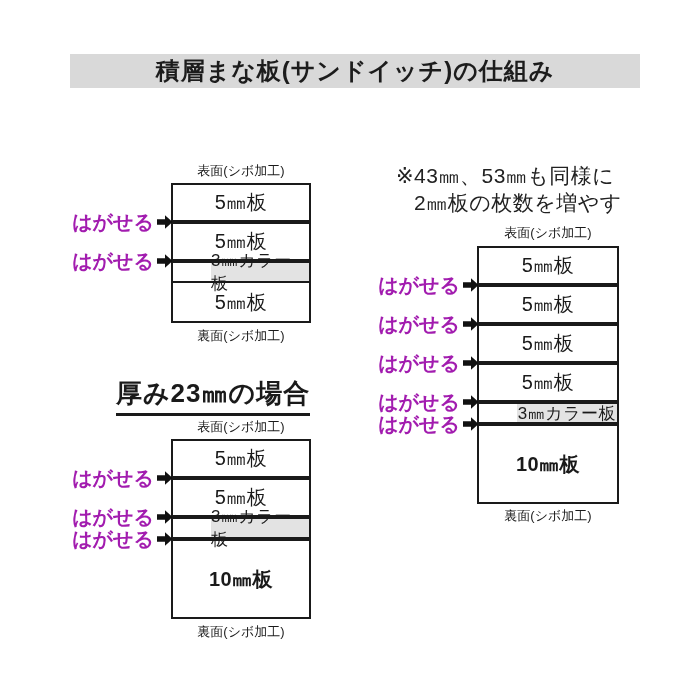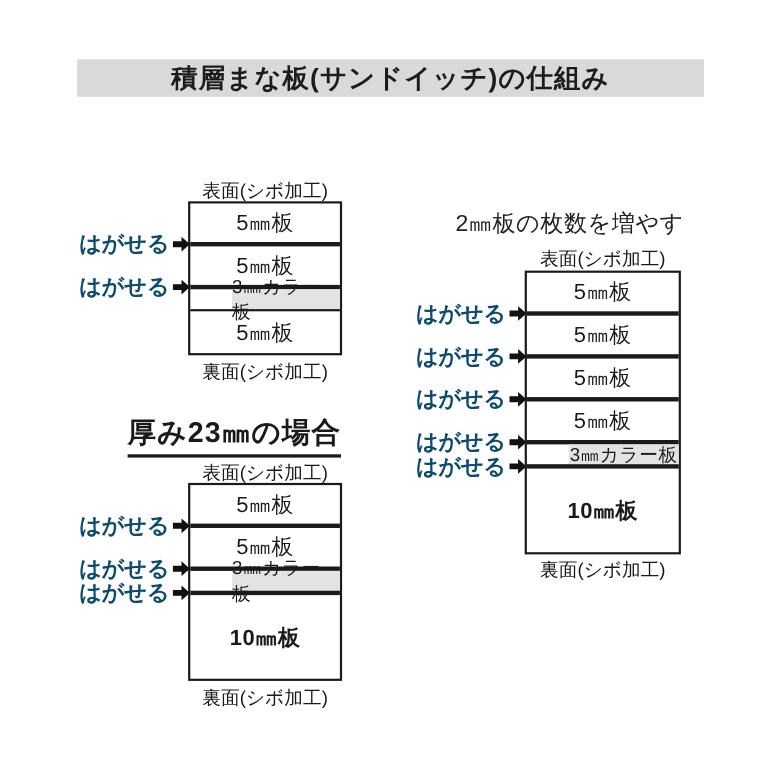--- a/index.html
+++ b/index.html
@@ -49,21 +49,21 @@
     position: absolute;
     font-size: 21px;
     letter-spacing: 0.5px;
     white-space: nowrap;
     color: #222222;
   }
   #note-1 { left: 396px; top: 162px; }
   #note-2 { left: 414px; top: 189px; }
   .face-label {
     position: absolute;
-    font-size: 17px;
+    font-size: 13px;
     text-align: center;
     white-space: nowrap;
     color: #1a1a1a;
   }
   #front-a { left: 171px; top: 162px; width: 140px; }
   #back-a  { left: 171px; top: 327px; width: 140px; }
   #front-b { left: 171px; top: 418px; width: 140px; }
   #back-b  { left: 171px; top: 623px; width: 140px; }
   #front-c { left: 477px; top: 224px; width: 142px; }
   #back-c  { left: 477px; top: 507px; width: 142px; }
@@ -95,21 +95,21 @@
   .sep.thin  { height: 2px; }
   .peel {
     position: absolute;
     right: 100%;
     transform: translateY(-50%);
     display: flex;
     align-items: center;
     white-space: nowrap;
     font-size: 20px;
     font-weight: 700;
-    color: #0c4a6e;
+    color: #a21caf;
   }
   .peel svg { display: block; margin-left: 3px; }
 </style>
 </head>
 <body>
 
 <div class="canvas">
 
   <div class="titlebar">積層まな板(サンドイッチ)の仕組み</div>
 
@@ -161,20 +161,21 @@
       </div>
       <div class="peel" style="top: 98px;">
         <span>はがせる</span>
         <svg width="16" height="15" viewBox="0 0 16 15">
           <path d="M0 4.8 H8 V0.8 L15.6 7.5 L8 14.2 V10.2 H0 Z" fill="#111111"></path>
         </svg>
       </div>
     </div>
   <div class="face-label" id="back-b">裏面(シボ加工)</div>
 
+  <div class="note-line" id="note-1">※43㎜、53㎜も同様に</div>
   <div class="note-line" id="note-2">2㎜板の枚数を増やす</div>
   <div class="face-label" id="front-c">表面(シボ加工)</div>
   <div class="stackbox" id="box-c">
       <div class="layer mm-5">5㎜板</div>
       <div class="sep thick"></div>
       <div class="layer mm-5">5㎜板</div>
       <div class="sep thick"></div>
       <div class="layer mm-5">5㎜板</div>
       <div class="sep thick"></div>
       <div class="layer mm-5">5㎜板</div>

